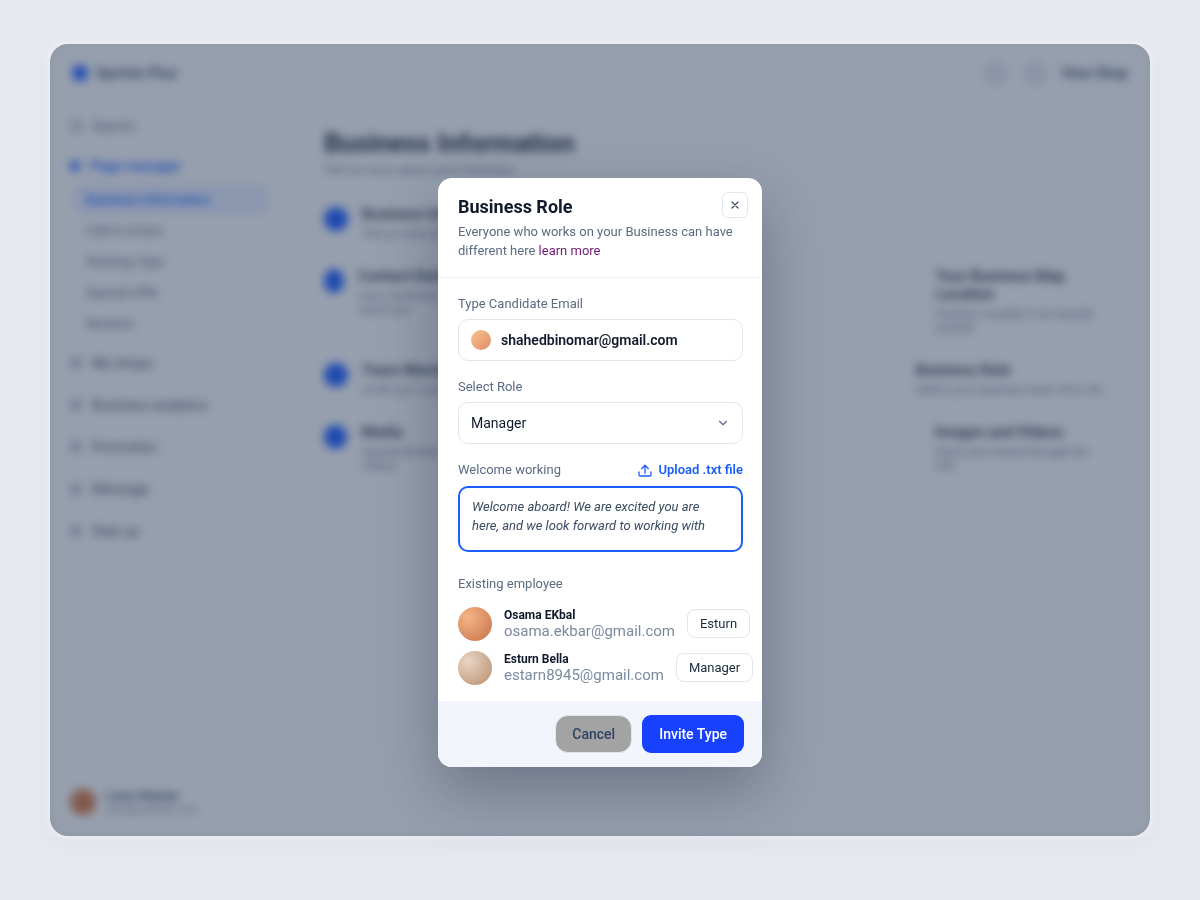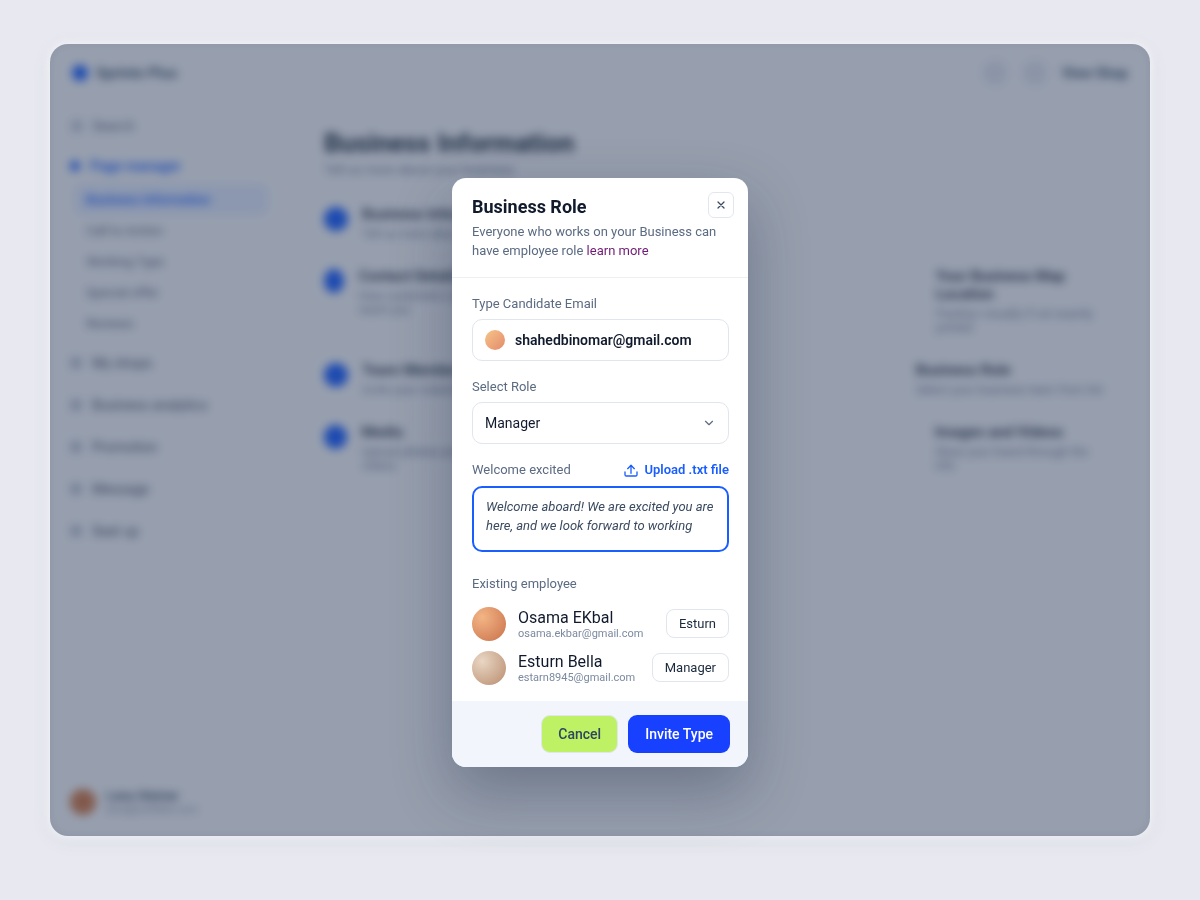--- a/index.html
+++ b/index.html
@@ -82,21 +82,21 @@
   .scrim {
     position:absolute;
     inset:44px 50px 64px 50px;
     background:rgba(35,52,80,0.45);
     border-radius:18px;
   }
 
   
   .modal {
     position:absolute;
-    width:296px;
+    width:324px;
     background:#ffffff;
     border-radius:14px;
     box-shadow: 0 24px 60px rgba(18,32,56,0.32);
     display:flex;
     flex-direction:column;
     overflow:hidden;
     top:178px;
   }
   .modal-header {
     padding:18px 20px 16px 20px;
@@ -152,36 +152,36 @@
     font-size:13px; font-style:italic; color:#3a4a60; font-family:inherit;
     line-height:1.45; height:38px;
   }
 
   .employees { display:flex; flex-direction:column; gap:10px; margin-top:8px; }
   .employee-row { display:flex; align-items:center; gap:12px; }
   .emp-avatar { width:34px; height:34px; border-radius:50%; flex-shrink:0; }
   .emp-avatar.a1 { background: radial-gradient(circle at 30% 30%, #f3b585, #c9714a); }
   .emp-avatar.a2 { background: radial-gradient(circle at 30% 30%, #e9d6c4, #b88c6d); }
   .emp-text { flex:1; display:flex; flex-direction:column; }
-  .emp-name { font-size:16px; font-weight:400; color:#111a2c; }
-  .emp-email { font-size:11px; color:#7b8aa0; }
+  .emp-name { font-size:12px; font-weight:700; color:#111a2c; }
+  .emp-email { font-size:15px; color:#7b8aa0; }
   .role-badge {
     border:1px solid #e1e5ed; border-radius:8px; padding:6px 12px;
     font-size:13px; color:#1b2a3d; background:#fff;
   }
 
   .modal-footer {
     background:#f2f6fc; padding:14px 18px;
     display:flex; justify-content:flex-end; gap:10px;
   }
   .btn {
     height:38px; padding:0 16px; border-radius:9px; font-size:14px; font-weight:500;
     cursor:pointer; border:1px solid transparent; font-family:inherit;
   }
-  .btn-secondary { background:#bef264; color:#2f4560; border-color:#e1e5ed; }
+  .btn-secondary { background:#a3a3a3; color:#2f4560; border-color:#e1e5ed;border-radius:13px; }
   .btn-primary { background:#1a3fff; background:#1d43ff; background:#1a4bff; background:#1a3eff; color:#fff; }
   .btn-primary { background:#1840ff; }
 
   .gap-20 { margin-top:24px; }
   .gap-18 { margin-top:18px; }
   .gap-8 { margin-top:8px; }
 </style>
 </head>
 <body>
 
@@ -301,21 +301,21 @@
     </div>
   </div>
 </div>
 
 <div class="scrim"></div>
 
 <div class="modal">
   <div class="modal-header">
     <div class="modal-title">Business Role</div>
     <div class="modal-desc">
-      <span>Everyone who works on your Business can have employee role</span>
+      <span>Everyone who works on your Business can have different here</span>
       <a href="#">learn more</a>
     </div>
     <button class="close-btn">
       <svg viewBox="0 0 24 24" fill="none" stroke="currentColor" stroke-width="2.5" stroke-linecap="round">
           <path d="M18 6 6 18M6 6l12 12"></path>
         </svg>
     </button>
   </div>
 
   <div class="modal-body">
@@ -327,21 +327,21 @@
 
     <div class="field-label gap-18">Select Role</div>
     <div class="select-wrap">
       <span>Manager</span>
       <svg class="chevron" viewBox="0 0 24 24" fill="none" stroke="currentColor" stroke-width="2" stroke-linecap="round" stroke-linejoin="round">
           <polyline points="6 9 12 15 18 9"></polyline>
         </svg>
     </div>
 
     <div class="row-between gap-18">
-      <div class="field-label" style="margin-bottom:0">Welcome excited</div>
+      <div class="field-label" style="margin-bottom:0">Welcome working</div>
       <div class="upload-link">
         <svg viewBox="0 0 24 24" fill="none" stroke="currentColor" stroke-width="2" stroke-linecap="round" stroke-linejoin="round">
             <path d="M21 15v4a2 2 0 0 1-2 2H5a2 2 0 0 1-2-2v-4"></path>
             <polyline points="7 10 12 5 17 10"></polyline>
             <line x1="12" y1="5" x2="12" y2="17"></line>
           </svg>
         <span>Upload .txt file</span>
       </div>
     </div>
     <div class="textarea-wrap gap-8">

